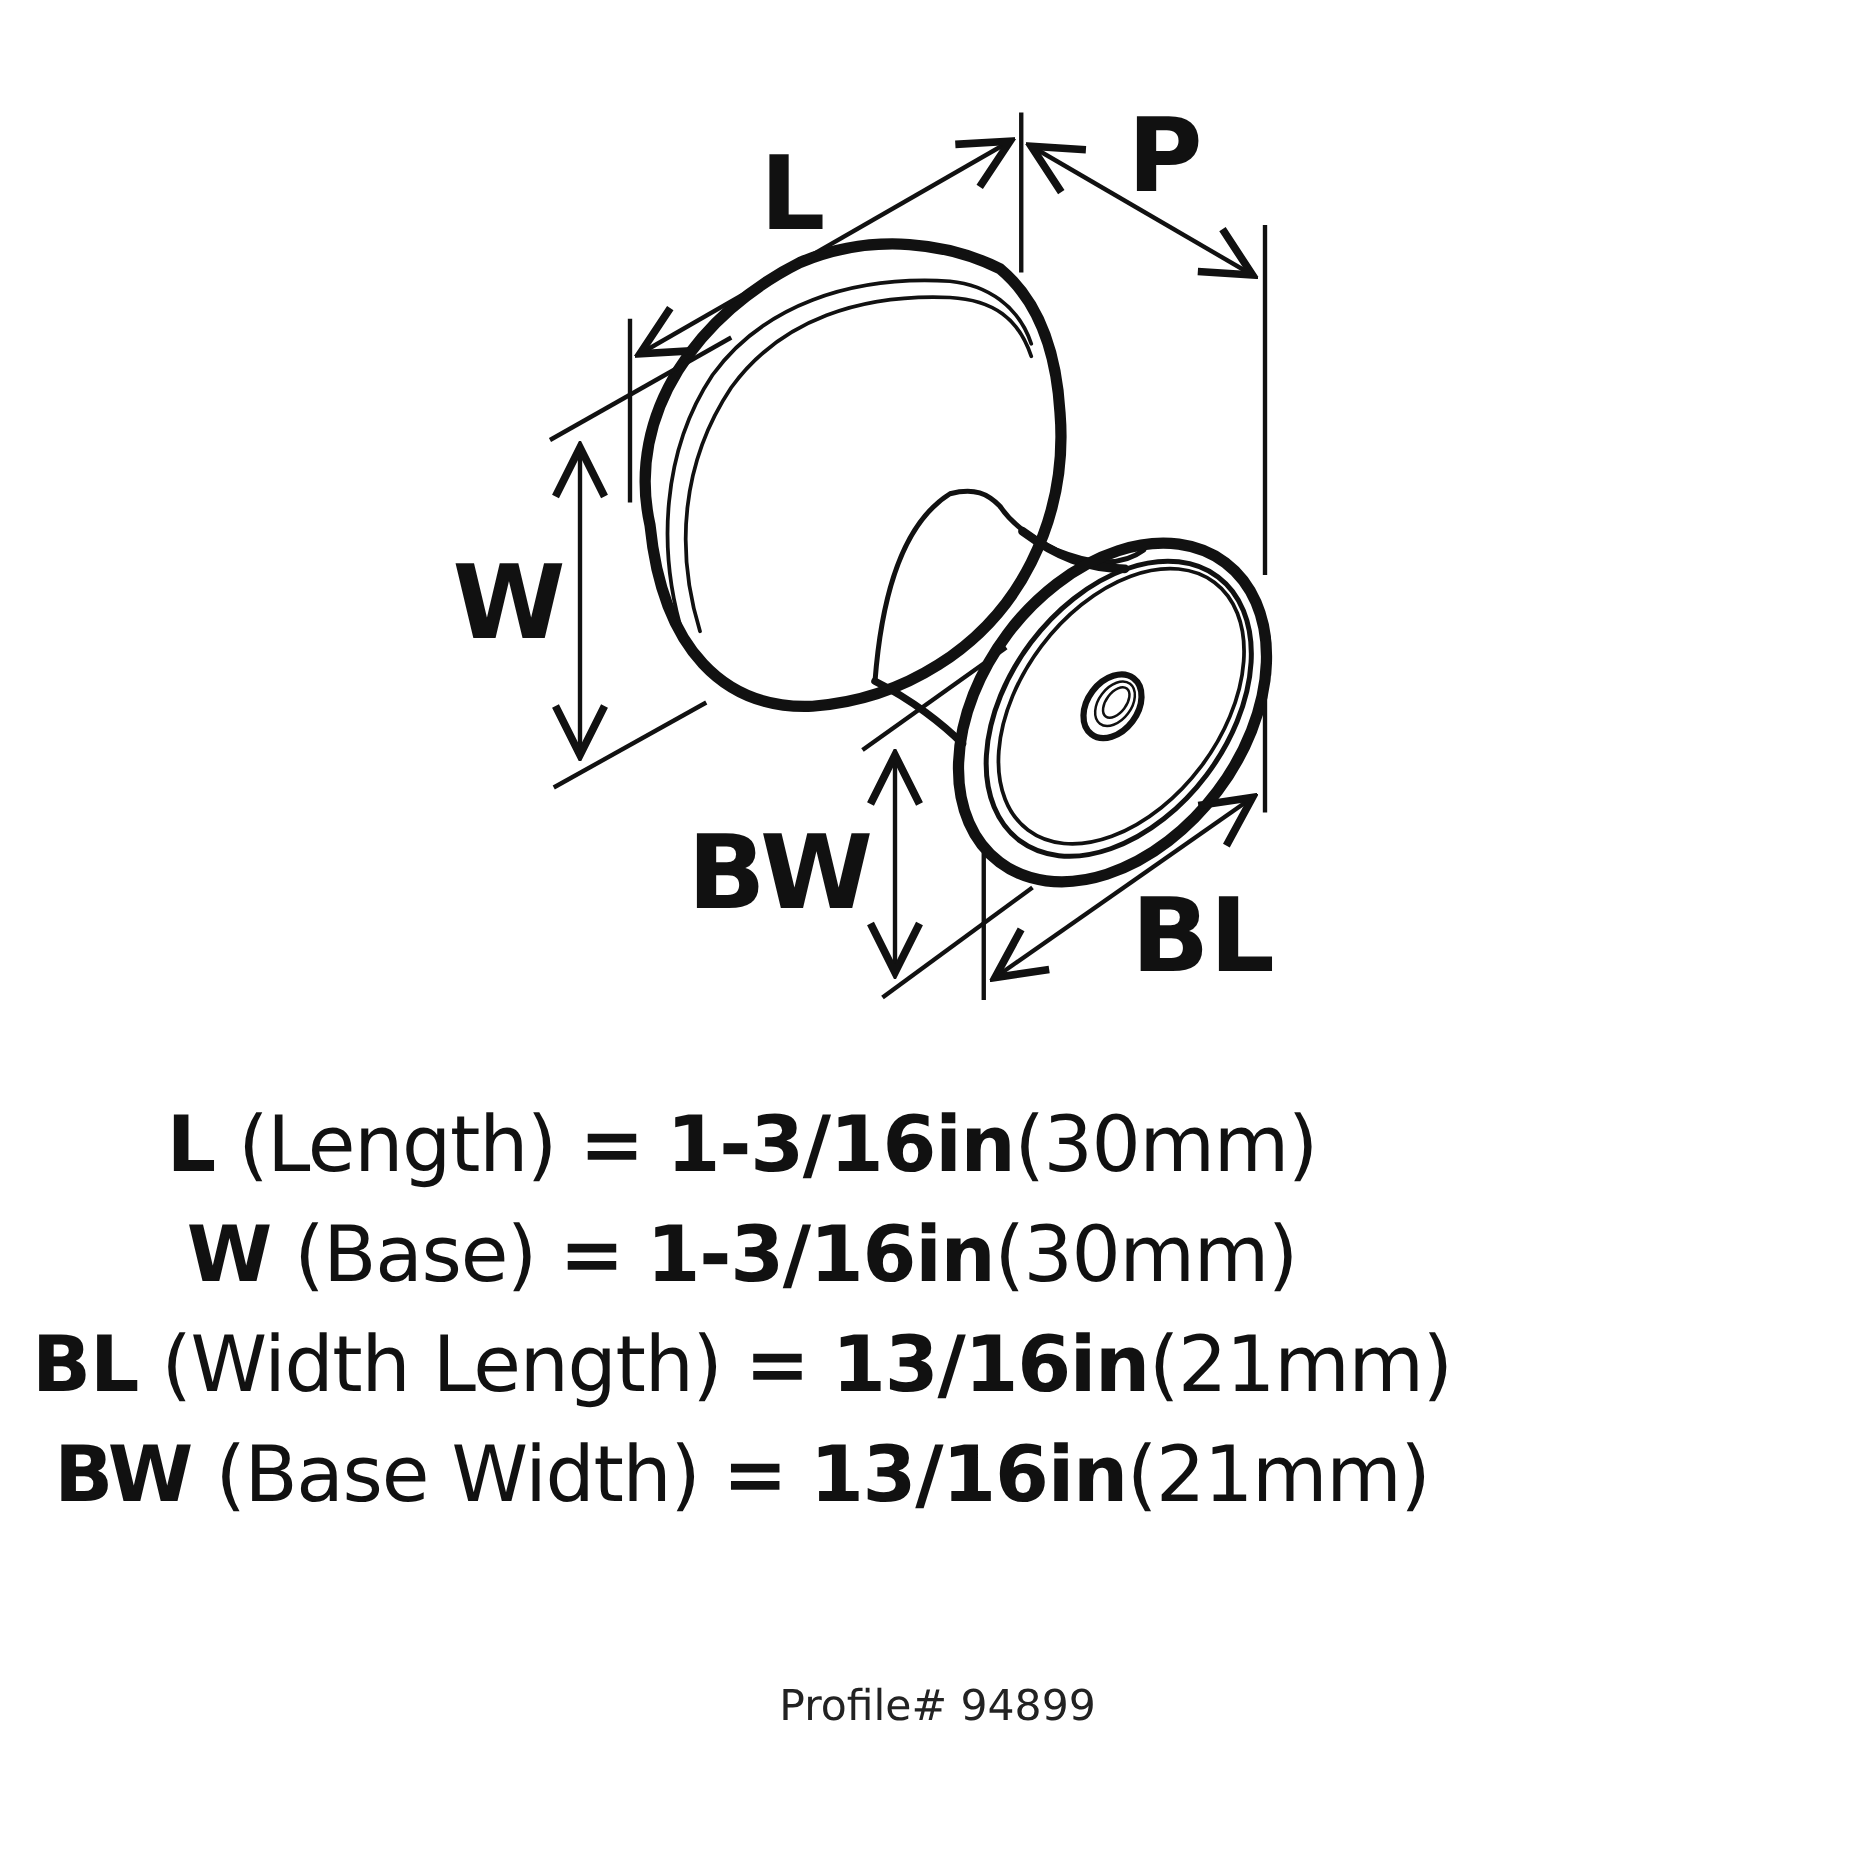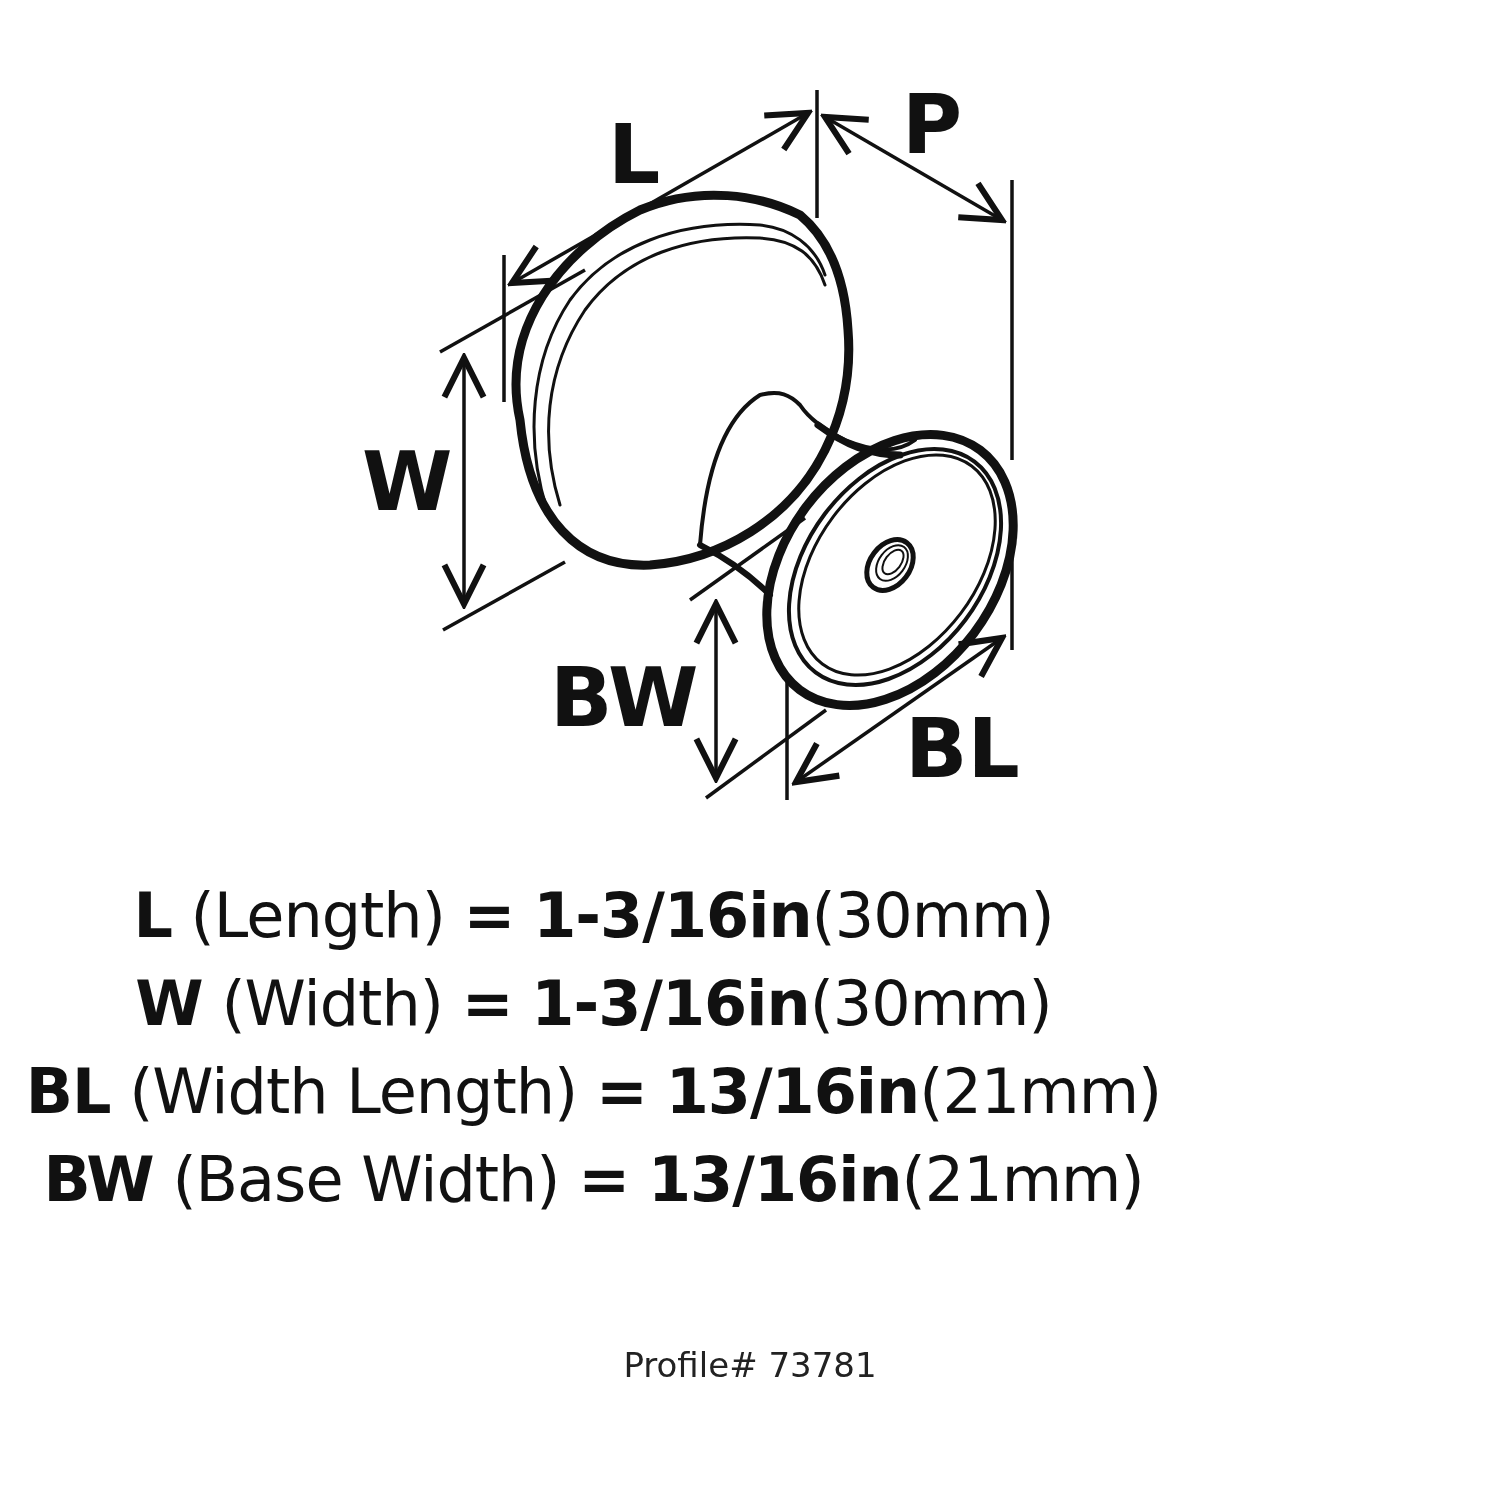--- a/index.html
+++ b/index.html
@@ -130,31 +130,31 @@
 
 <div id="specs">
   <div class="spec-line">
     <span class="spec-code">L</span>
     <span class="spec-name">(Length)</span>
     <span class="spec-eq">=</span>
     <span class="spec-in">1-3/16in</span><span class="spec-mm">(30mm)</span>
   </div>
   <div class="spec-line">
     <span class="spec-code">W</span>
-    <span class="spec-name">(Width)</span>
+    <span class="spec-name">(Base)</span>
     <span class="spec-eq">=</span>
     <span class="spec-in">1-3/16in</span><span class="spec-mm">(30mm)</span>
   </div>
   <div class="spec-line">
     <span class="spec-code">BL</span>
     <span class="spec-name">(Width Length)</span>
     <span class="spec-eq">=</span>
     <span class="spec-in">13/16in</span><span class="spec-mm">(21mm)</span>
   </div>
   <div class="spec-line">
     <span class="spec-code">BW</span>
     <span class="spec-name">(Base Width)</span>
     <span class="spec-eq">=</span>
     <span class="spec-in">13/16in</span><span class="spec-mm">(21mm)</span>
   </div>
 </div>
 
-<div id="profile">Profile# 73781</div>
+<div id="profile">Profile# 94899</div>
 
 </body></html>

